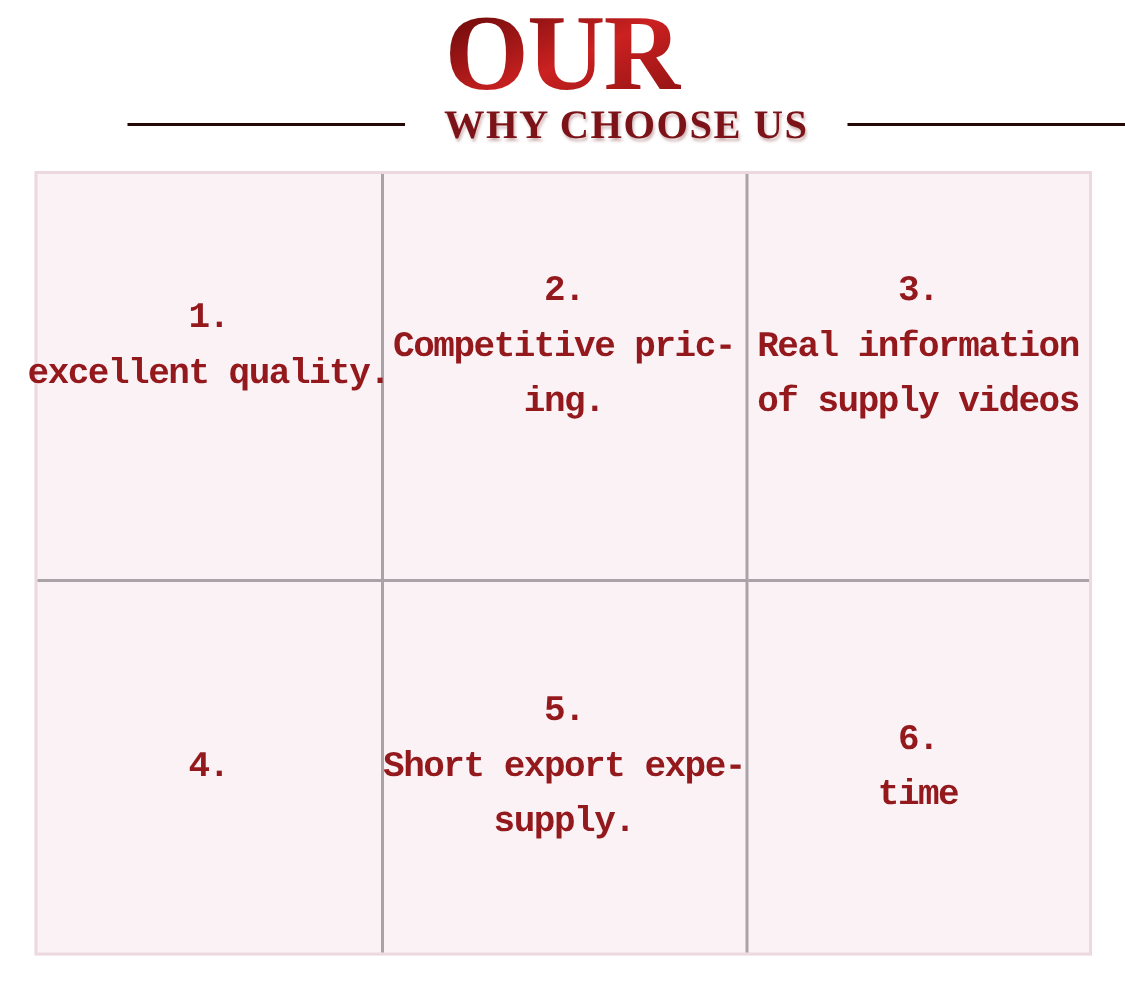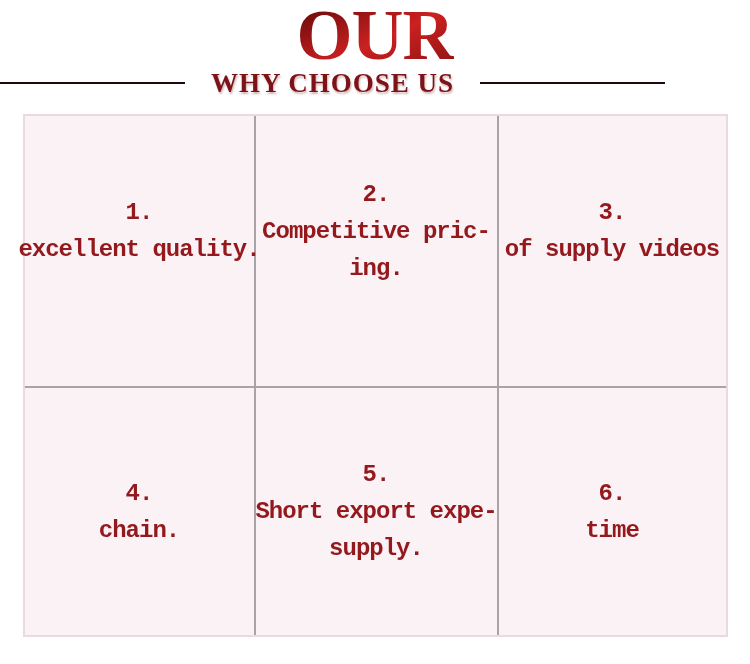--- a/index.html
+++ b/index.html
@@ -21,21 +21,21 @@
     font-family: "Liberation Serif", serif;
     color: #a31515;
     background: linear-gradient(155deg, #7c0e0e 15%, #cb2121 55%, #8f1212 100%);
     -webkit-background-clip: text;
     background-clip: text;
     -webkit-text-fill-color: transparent;
   }
   .subtitle-row {
     display: flex;
     align-items: center;
-    justify-content: flex-start;
+    justify-content: flex-end;
     gap: 26px;
     margin-top: 0;
     height: 30px;
   }
   .rule { width: 185px; height: 2px; background: #240707; }
   .subtitle {
     font-size: 27px;
     font-weight: bold;
     letter-spacing: 1px;
     color: #7c1318;
@@ -92,26 +92,26 @@
     </div>
 
     <div class="cell r1 c2">
       <div class="cell-number">2.</div>
       <div class="cell-line">Competitive pric-</div>
       <div class="cell-line">ing.</div>
     </div>
 
     <div class="cell r1 c3">
       <div class="cell-number">3.</div>
+      <div class="cell-line">Real information</div>
       <div class="cell-line">of supply videos</div>
     </div>
 
     <div class="cell r2 c1">
       <div class="cell-number">4.</div>
-      <div class="cell-line">chain.</div>
     </div>
 
     <div class="cell r2 c2">
       <div class="cell-number">5.</div>
       <div class="cell-line">Short export expe-</div>
       <div class="cell-line">supply.</div>
     </div>
 
     <div class="cell r2 c3">
       <div class="cell-number">6.</div>

